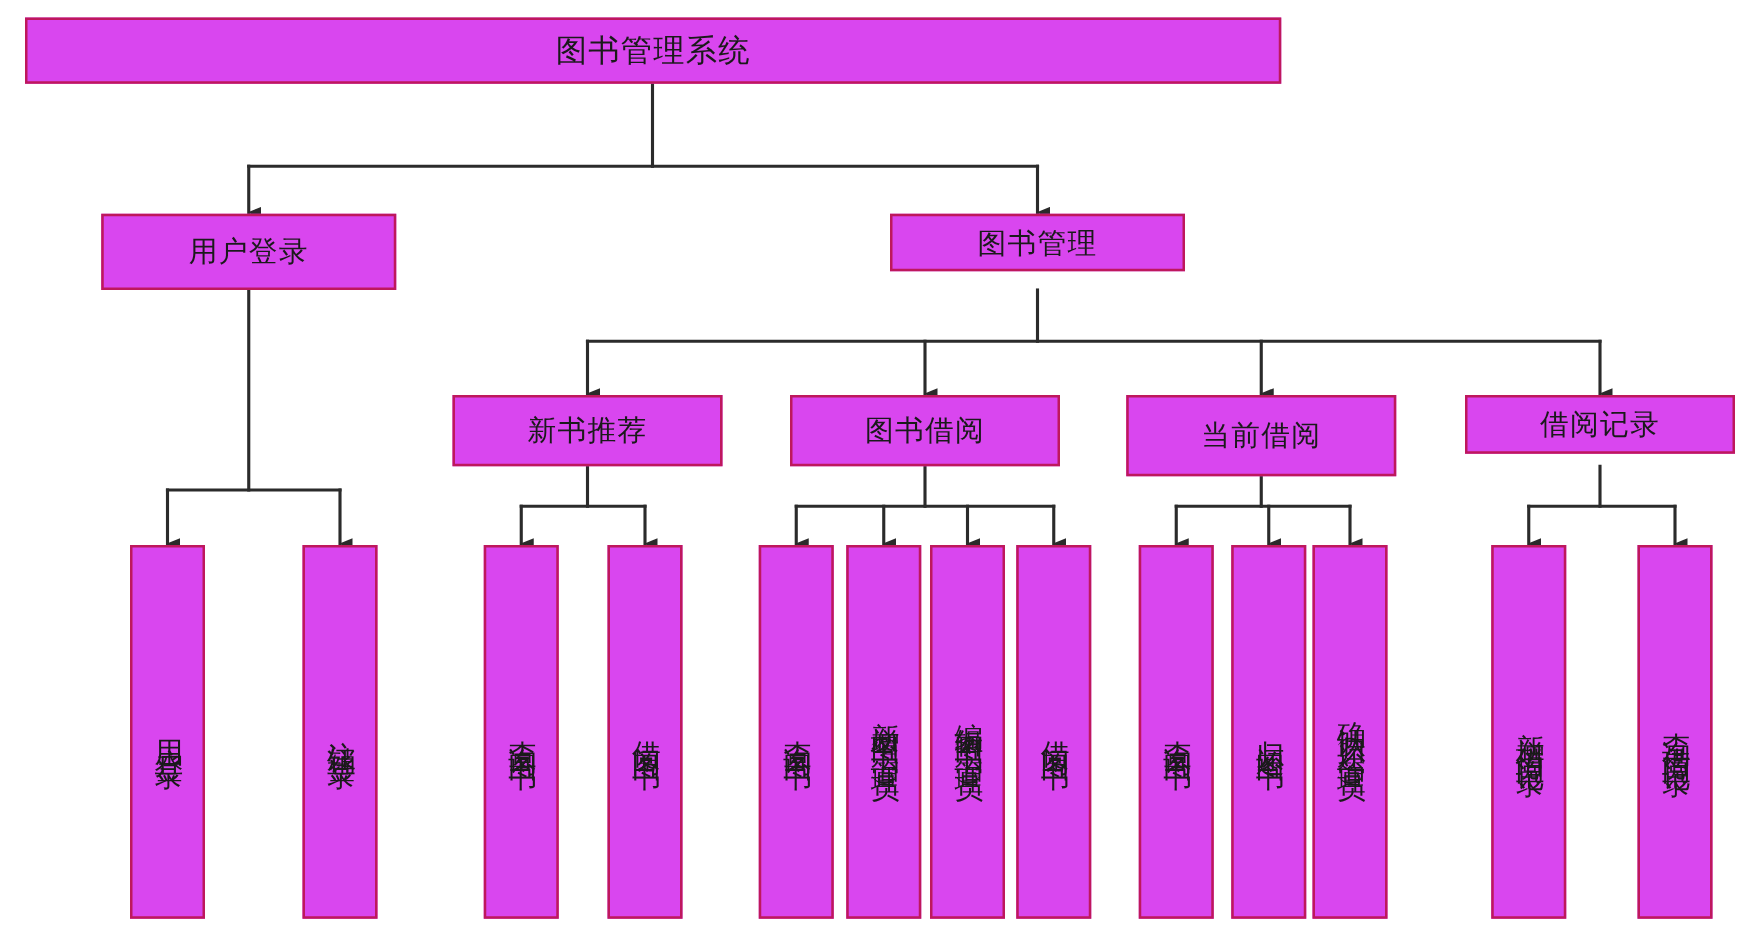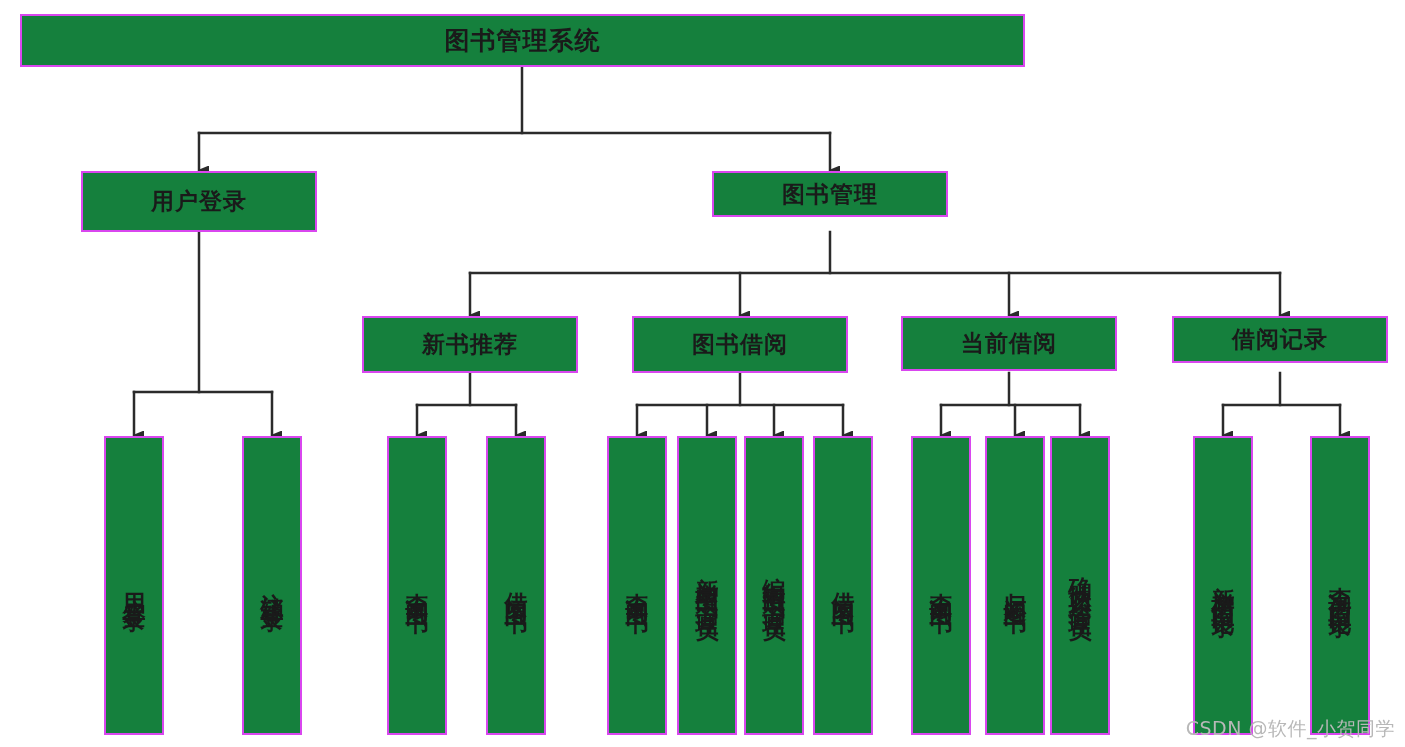--- a/index.html
+++ b/index.html
@@ -13,27 +13,26 @@
   #canvas {
     position: relative;
     width: 1405px;
     height: 747px;
     background: #ffffff;
     overflow: hidden;
   }
   .node {
     position: absolute;
     box-sizing: border-box;
-    border: 2px solid #d946ef;
-    background: #15803d;
+    border: 2px solid #be185d;
+    background: #d946ef;
     display: flex;
     align-items: center;
     justify-content: center;
     color: #1a1a1a;
-    font-weight: bold;
   }
   .node.lvl1 {
     font-size: 25px;
     letter-spacing: 1px;
   }
   .node.lvl2 {
     font-size: 23px;
     letter-spacing: 1px;
   }
   .node.lvl3 {
@@ -131,21 +130,21 @@
       </div>
       <div class="node lvl2" style="left: 712px; top: 171px; width: 236px; height: 46px;">
         <span>图书管理</span>
       </div>
       <div class="node lvl3" style="left: 362px; top: 316px; width: 216px; height: 57px;">
         <span>新书推荐</span>
       </div>
       <div class="node lvl3" style="left: 632px; top: 316px; width: 216px; height: 57px; text-align: right;">
         <span>图书借阅</span>
       </div>
-      <div class="node lvl3" style="left: 901px; top: 316px; width: 216px; height: 55px; text-align: right;">
+      <div class="node lvl3" style="left: 901px; top: 316px; width: 216px; height: 65px; text-align: right;">
         <span>当前借阅</span>
       </div>
       <div class="node lvl3" style="left: 1172px; top: 316px; width: 216px; height: 47px;">
         <span>借阅记录</span>
       </div>
       <div class="node leaf" style="left: 104px; top: 436px; width: 60px; height: 299px;">
         <span class="vtext">用户登录</span>
       </div>
       <div class="node leaf" style="left: 242px; top: 436px; width: 60px; height: 299px;">
         <span class="vtext">注销登录</span>
@@ -178,15 +177,14 @@
         <span class="vtext">确认归还（管理员）</span>
       </div>
       <div class="node leaf" style="left: 1193px; top: 436px; width: 60px; height: 299px;">
         <span class="vtext">新增借阅记录</span>
       </div>
       <div class="node leaf" style="left: 1310px; top: 436px; width: 60px; height: 299px;">
         <span class="vtext">查询借阅记录</span>
       </div>
     </div>
 
-  <div id="watermark">CSDN @软件_小贺同学</div>
 
 </div>
 
 </body></html>

